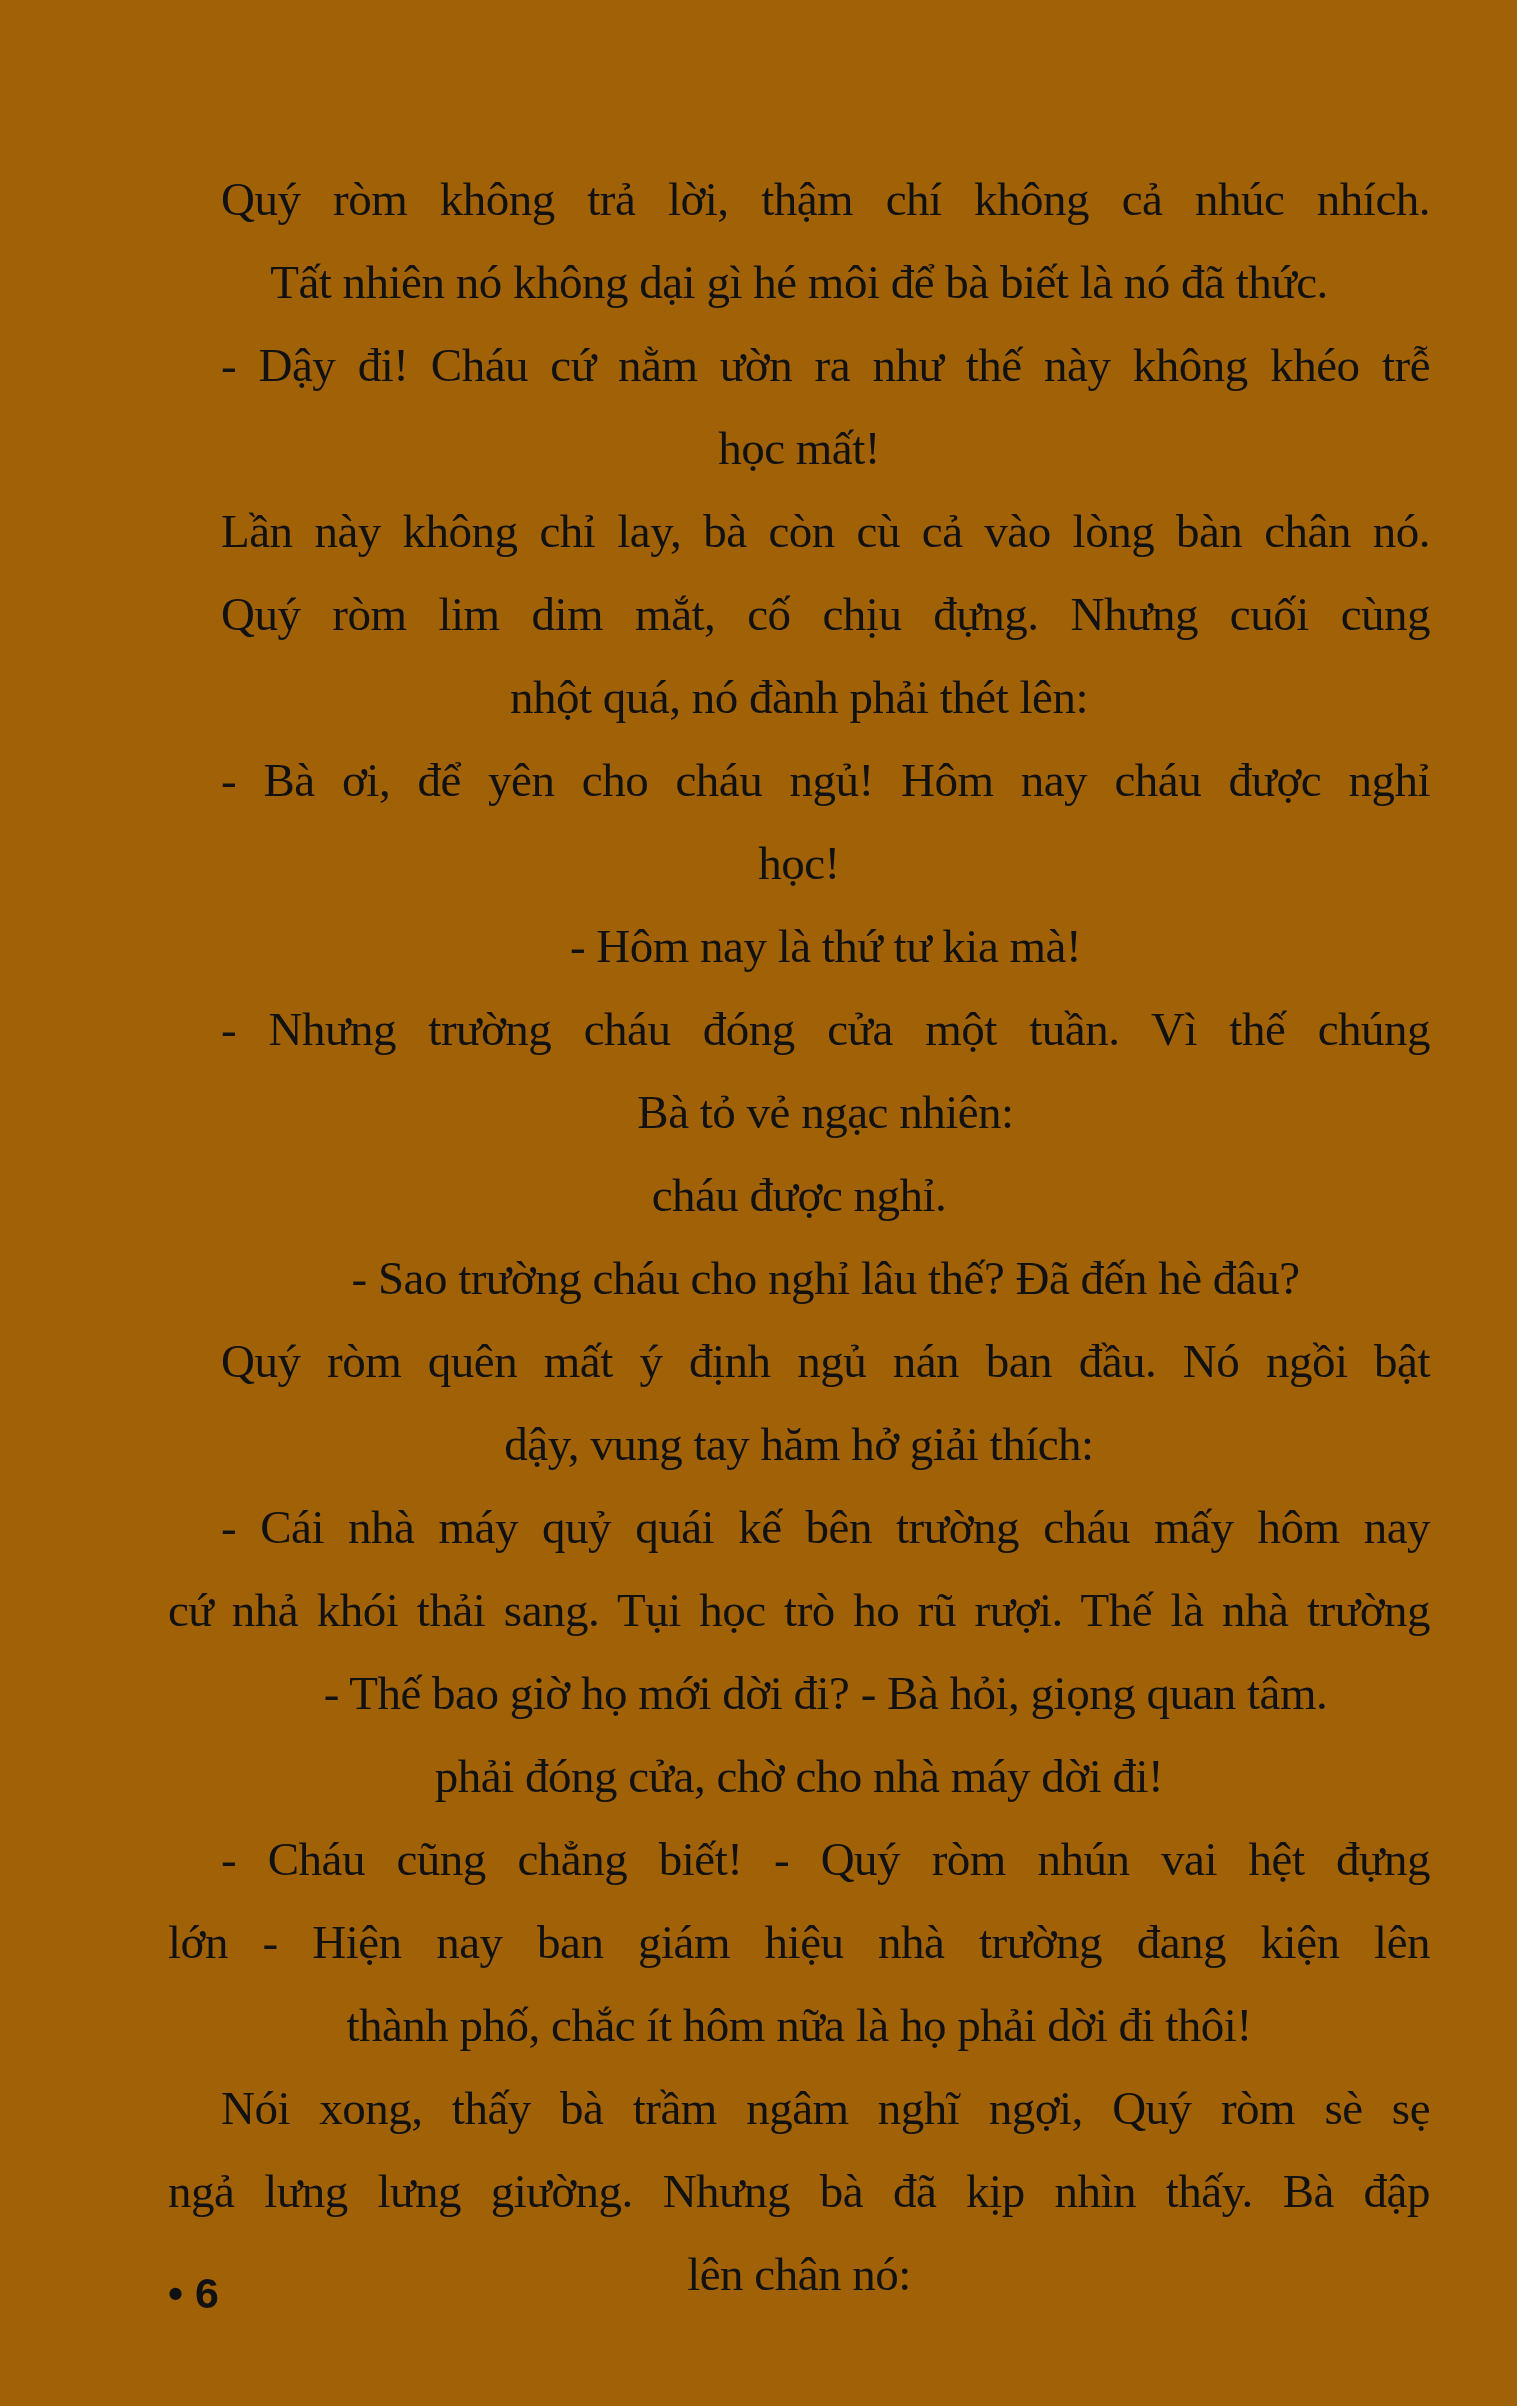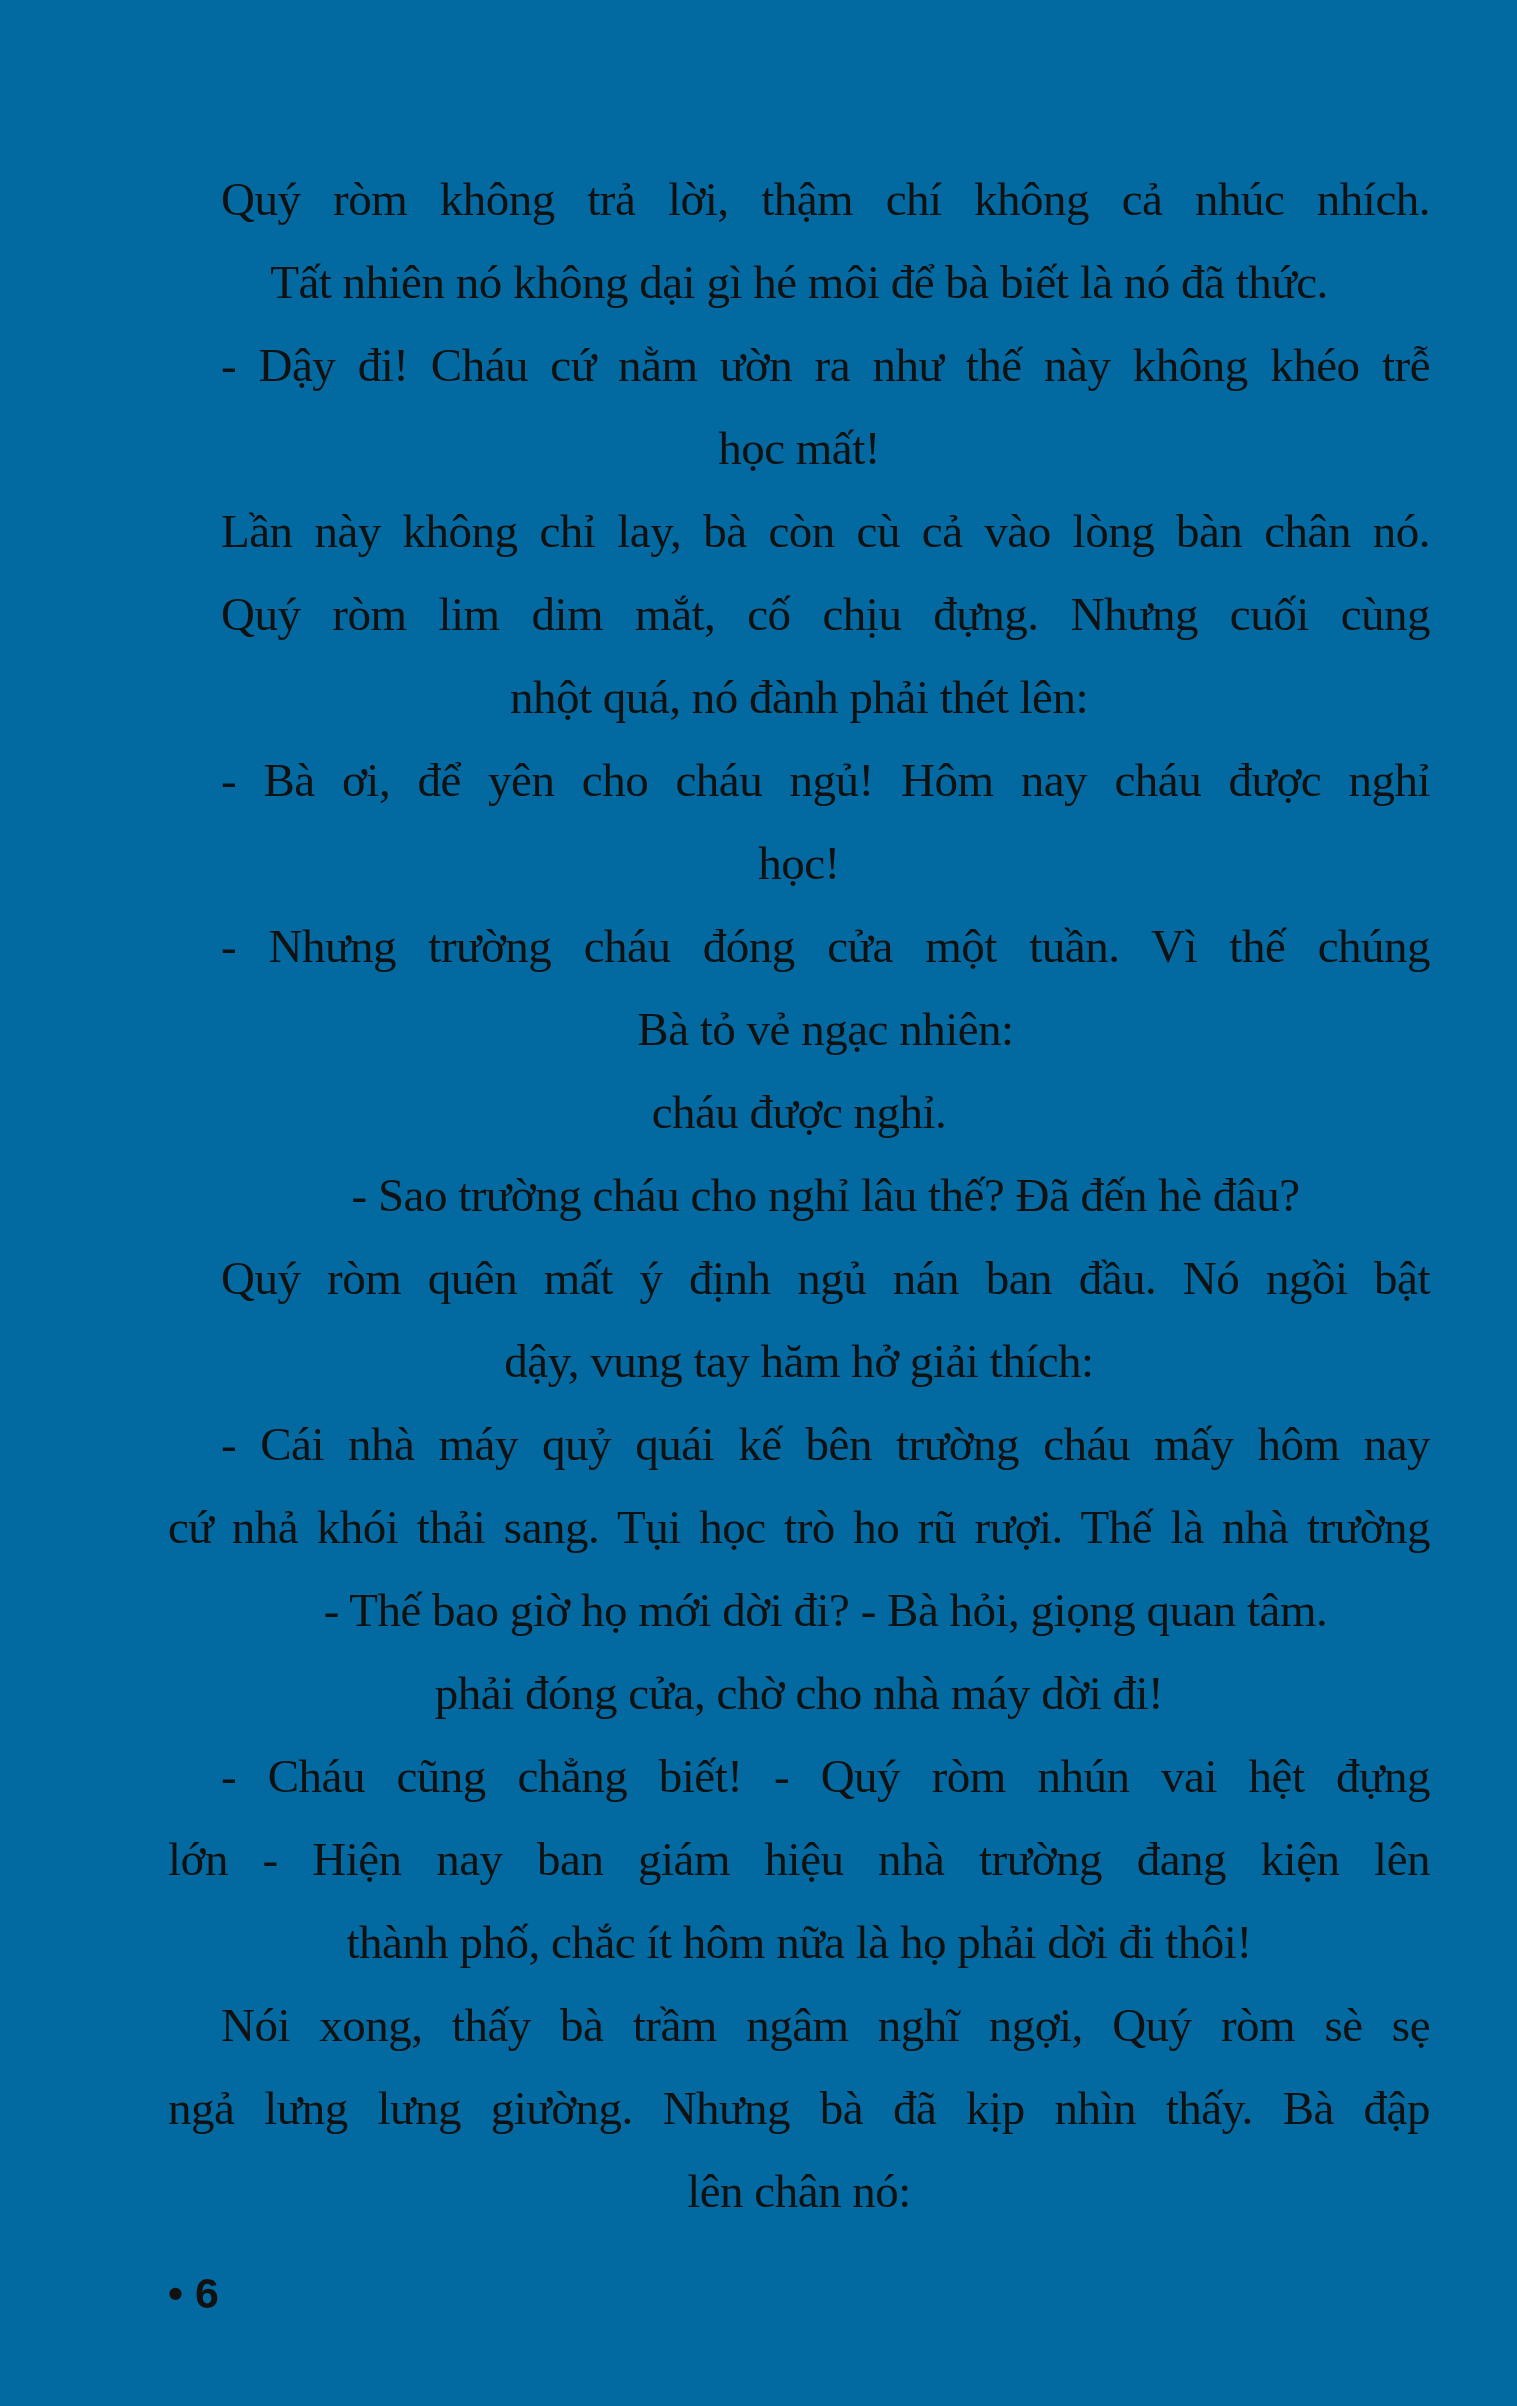--- a/index.html
+++ b/index.html
@@ -1,19 +1,19 @@
 <!DOCTYPE html>
 <html style="font-size:15px"><head>
 <meta charset="utf-8">
 <style>
   html, body { margin: 0; padding: 0; background: #ffffff; }
   body { width: 1518px; height: 2407px; position: relative; overflow: hidden; }
   .page {
     position: absolute; left: 0; top: 0; width: 1518px; height: 2407px;
-    background: #0369a1; color: #111111;
+    background: #a16207; color: #111111;
     font-family: "Liberation Serif", "DejaVu Serif", serif;
   }
   .text-block {
     position: absolute; left: 168px; top: 158px; width: 1262px;
   }
   .line {
     display: block; height: 83px; line-height: 83px;
     font-size: 47px; white-space: nowrap; letter-spacing: -0.5px;
     transform-origin: left center;
     text-align: center;
@@ -33,20 +33,21 @@
   <div class="text-block">
     <span class="line indent justify">Quý ròm không trả lời, thậm chí không cả nhúc nhích.</span>
     <span class="line">Tất nhiên nó không dại gì hé môi để bà biết là nó đã thức.</span>
     <span class="line indent justify">- Dậy đi! Cháu cứ nằm ườn ra như thế này không khéo trễ</span>
     <span class="line">học mất!</span>
     <span class="line indent justify">Lần này không chỉ lay, bà còn cù cả vào lòng bàn chân nó.</span>
     <span class="line indent justify">Quý ròm lim dim mắt, cố chịu đựng. Nhưng cuối cùng</span>
     <span class="line">nhột quá, nó đành phải thét lên:</span>
     <span class="line indent justify">- Bà ơi, để yên cho cháu ngủ! Hôm nay cháu được nghỉ</span>
     <span class="line">học!</span>
+    <span class="line indent">- Hôm nay là thứ tư kia mà!</span>
     <span class="line indent justify">- Nhưng trường cháu đóng cửa một tuần. Vì thế chúng</span>
     <span class="line indent">Bà tỏ vẻ ngạc nhiên:</span>
     <span class="line">cháu được nghỉ.</span>
     <span class="line indent">- Sao trường cháu cho nghỉ lâu thế? Đã đến hè đâu?</span>
     <span class="line indent justify">Quý ròm quên mất ý định ngủ nán ban đầu. Nó ngồi bật</span>
     <span class="line">dậy, vung tay hăm hở giải thích:</span>
     <span class="line indent justify">- Cái nhà máy quỷ quái kế bên trường cháu mấy hôm nay</span>
     <span class="line justify">cứ nhả khói thải sang. Tụi học trò ho rũ rượi. Thế là nhà trường</span>
     <span class="line indent">- Thế bao giờ họ mới dời đi? - Bà hỏi, giọng quan tâm.</span>
     <span class="line">phải đóng cửa, chờ cho nhà máy dời đi!</span>

